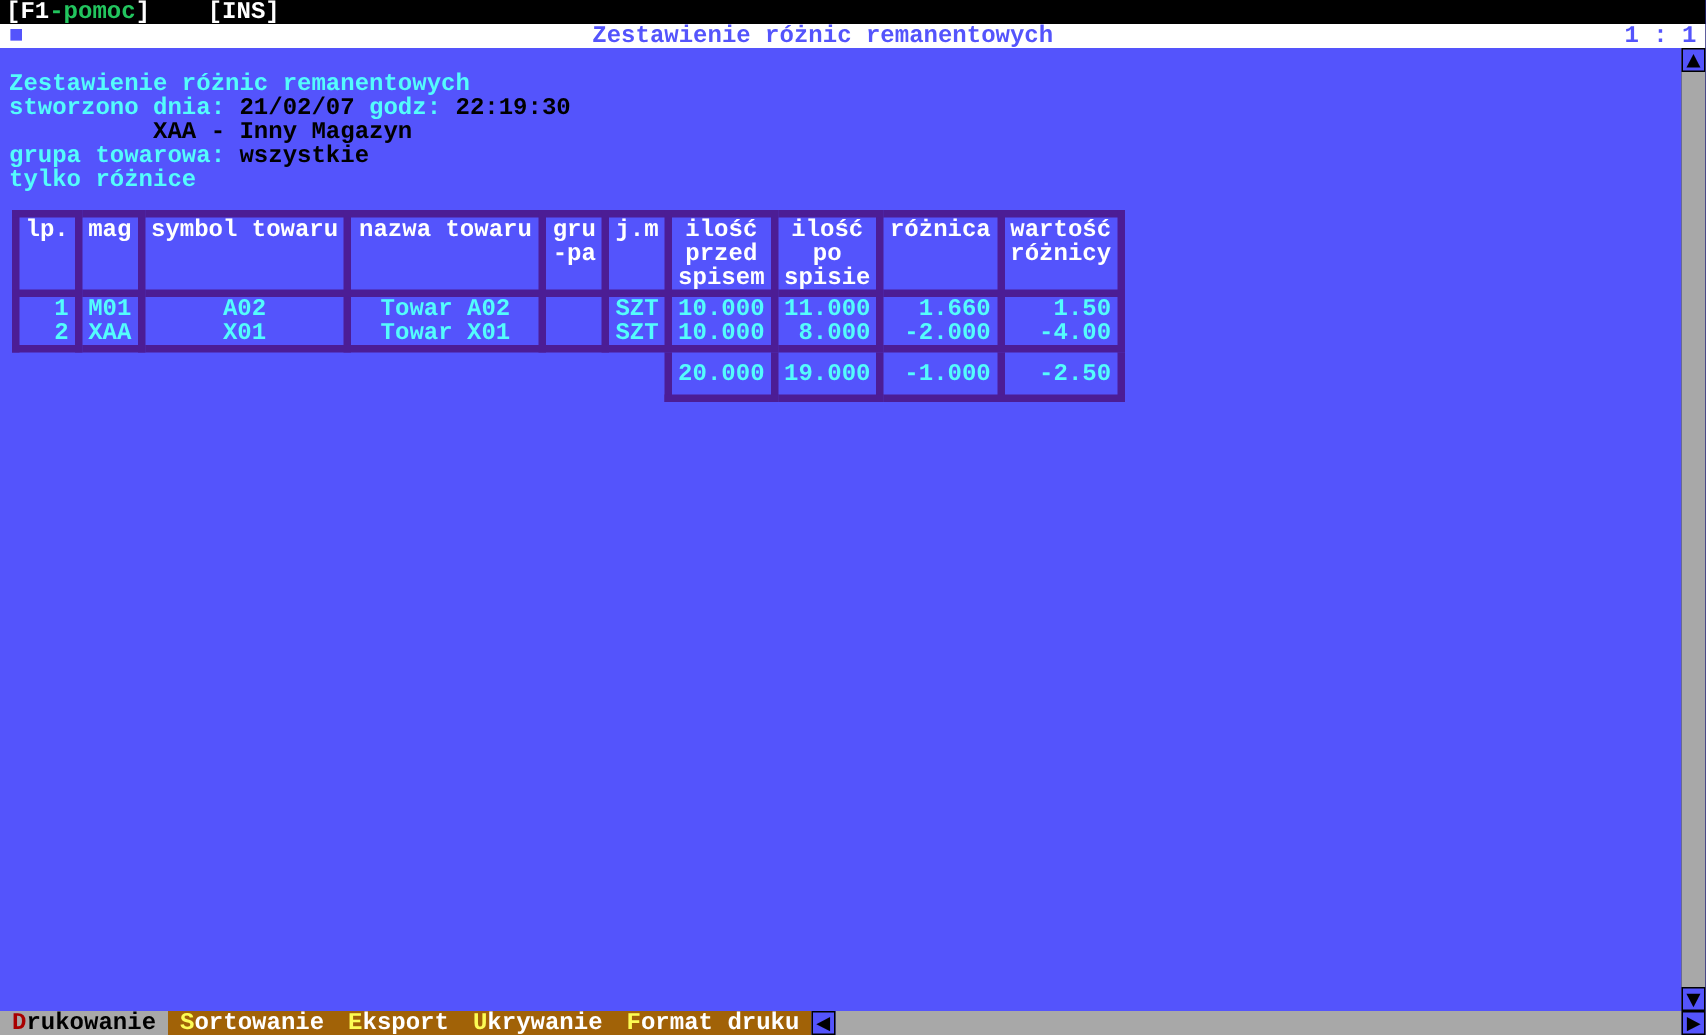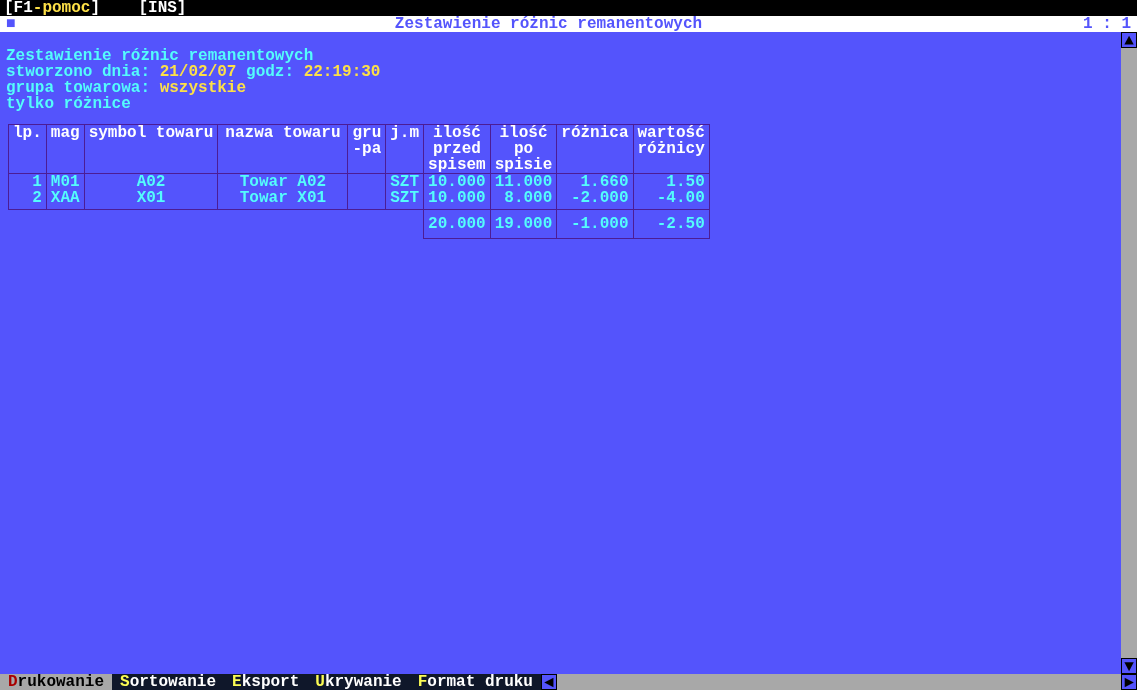--- a/index.html
+++ b/index.html
@@ -14,21 +14,21 @@
     font-weight: bold;
   }
   .topbar {
     background: #000;
     color: #fff;
     padding: 0 4px;
     height: 16px;
   }
   .topbar .bracket { color: #fff; }
   .topbar .key { color: #fff; }
-  .topbar .plain { color: #fde047; }
+  .topbar .plain { color: #22c55e; }
   .titlebar {
     background: #fff;
     color: #5454fc;
     height: 16px;
     display: flex;
     padding: 0 6px;
   }
   .titlebar .title-center { flex: 1; text-align: center; }
   .titlebar .title-left { width: 8px; }
   .titlebar .title-right { text-align: left; }
@@ -52,49 +52,49 @@
     height: 16px;
     background: #5454fc;
     color: #000;
     text-align: center;
     line-height: 16px;
     border: 1px solid #000;
   }
   .vscrollbar .arrow.top { position: absolute; top: 0; width: 100%; }
   .vscrollbar .arrow.bottom { position: absolute; bottom: 0; width: 100%; }
   .bottombar {
-    background: #0f172a;
+    background: #a16207;
     color: #fff;
     height: 16px;
     display: flex;
   }
   .bottombar .menu-item { padding: 0 8px; }
   .bottombar .menu-item.selected { background: #a8a8a8; color: #000; }
   .bottombar .hotkey { color: #fcfc54; }
   .bottombar .menu-item.selected .hotkey { color: #a80000; }
   .bottombar .hscroll { flex: 1; background: #a8a8a8; margin-left: 0; position: relative; }
   .bottombar .harrow {
     position: absolute; width: 16px; height: 16px;
     background: #5454fc; color: #000; text-align: center; line-height: 16px;
     border: 1px solid #000;
   }
   .bottombar .harrow.left { left: 0; }
   .bottombar .harrow.right { right: 0; }
 
   .label { color: #54fcfc; }
-  .value { color: #fde047; }
+  .value { color: #000000; }
   .ln { white-space: pre; }
 
   table.data {
     border-collapse: collapse;
     margin-top: 12px;
     margin-left: 2px;
   }
   table.data th, table.data td {
-    border: 1px solid #4c1d95;
+    border: 5px solid #4c1d95;
     padding: 0 4px;
     color: #54fcfc;
     font-weight: bold;
     vertical-align: top;
     white-space: pre;
   }
   table.data th { color: #fff; text-align: center; padding: 0 4px; line-height: 16px; }
   table.data td.num { text-align: right; }
   table.data td.txt { text-align: center; }
   table.data tbody td { height: 36px; line-height: 16px; }
@@ -114,20 +114,21 @@
 <div class="titlebar">
   <div class="title-left">■</div>
   <div class="title-center">Zestawienie różnic remanentowych</div>
   <div class="title-right">1 : 1</div>
 </div>
 
 <div class="main-wrap">
   <div class="content">
     <div class="ln"><span class="label">Zestawienie różnic remanentowych</span></div>
     <div class="ln"><span class="label">stworzono dnia: </span><span class="value">21/02/07</span><span class="label"> godz: </span><span class="value">22:19:30</span></div>
+    <div class="ln"><span class="label">          </span><span class="value">XAA - Inny Magazyn</span></div>
     <div class="ln"><span class="label">grupa towarowa: </span><span class="value">wszystkie</span></div>
     <div class="ln"><span class="label">tylko różnice</span></div>
 
     <table class="data">
       <thead>
         <tr>
           <th>lp.</th>
           <th>mag</th>
           <th style="min-width:120px">symbol towaru</th>
           <th style="min-width:130px">nazwa towaru</th>

